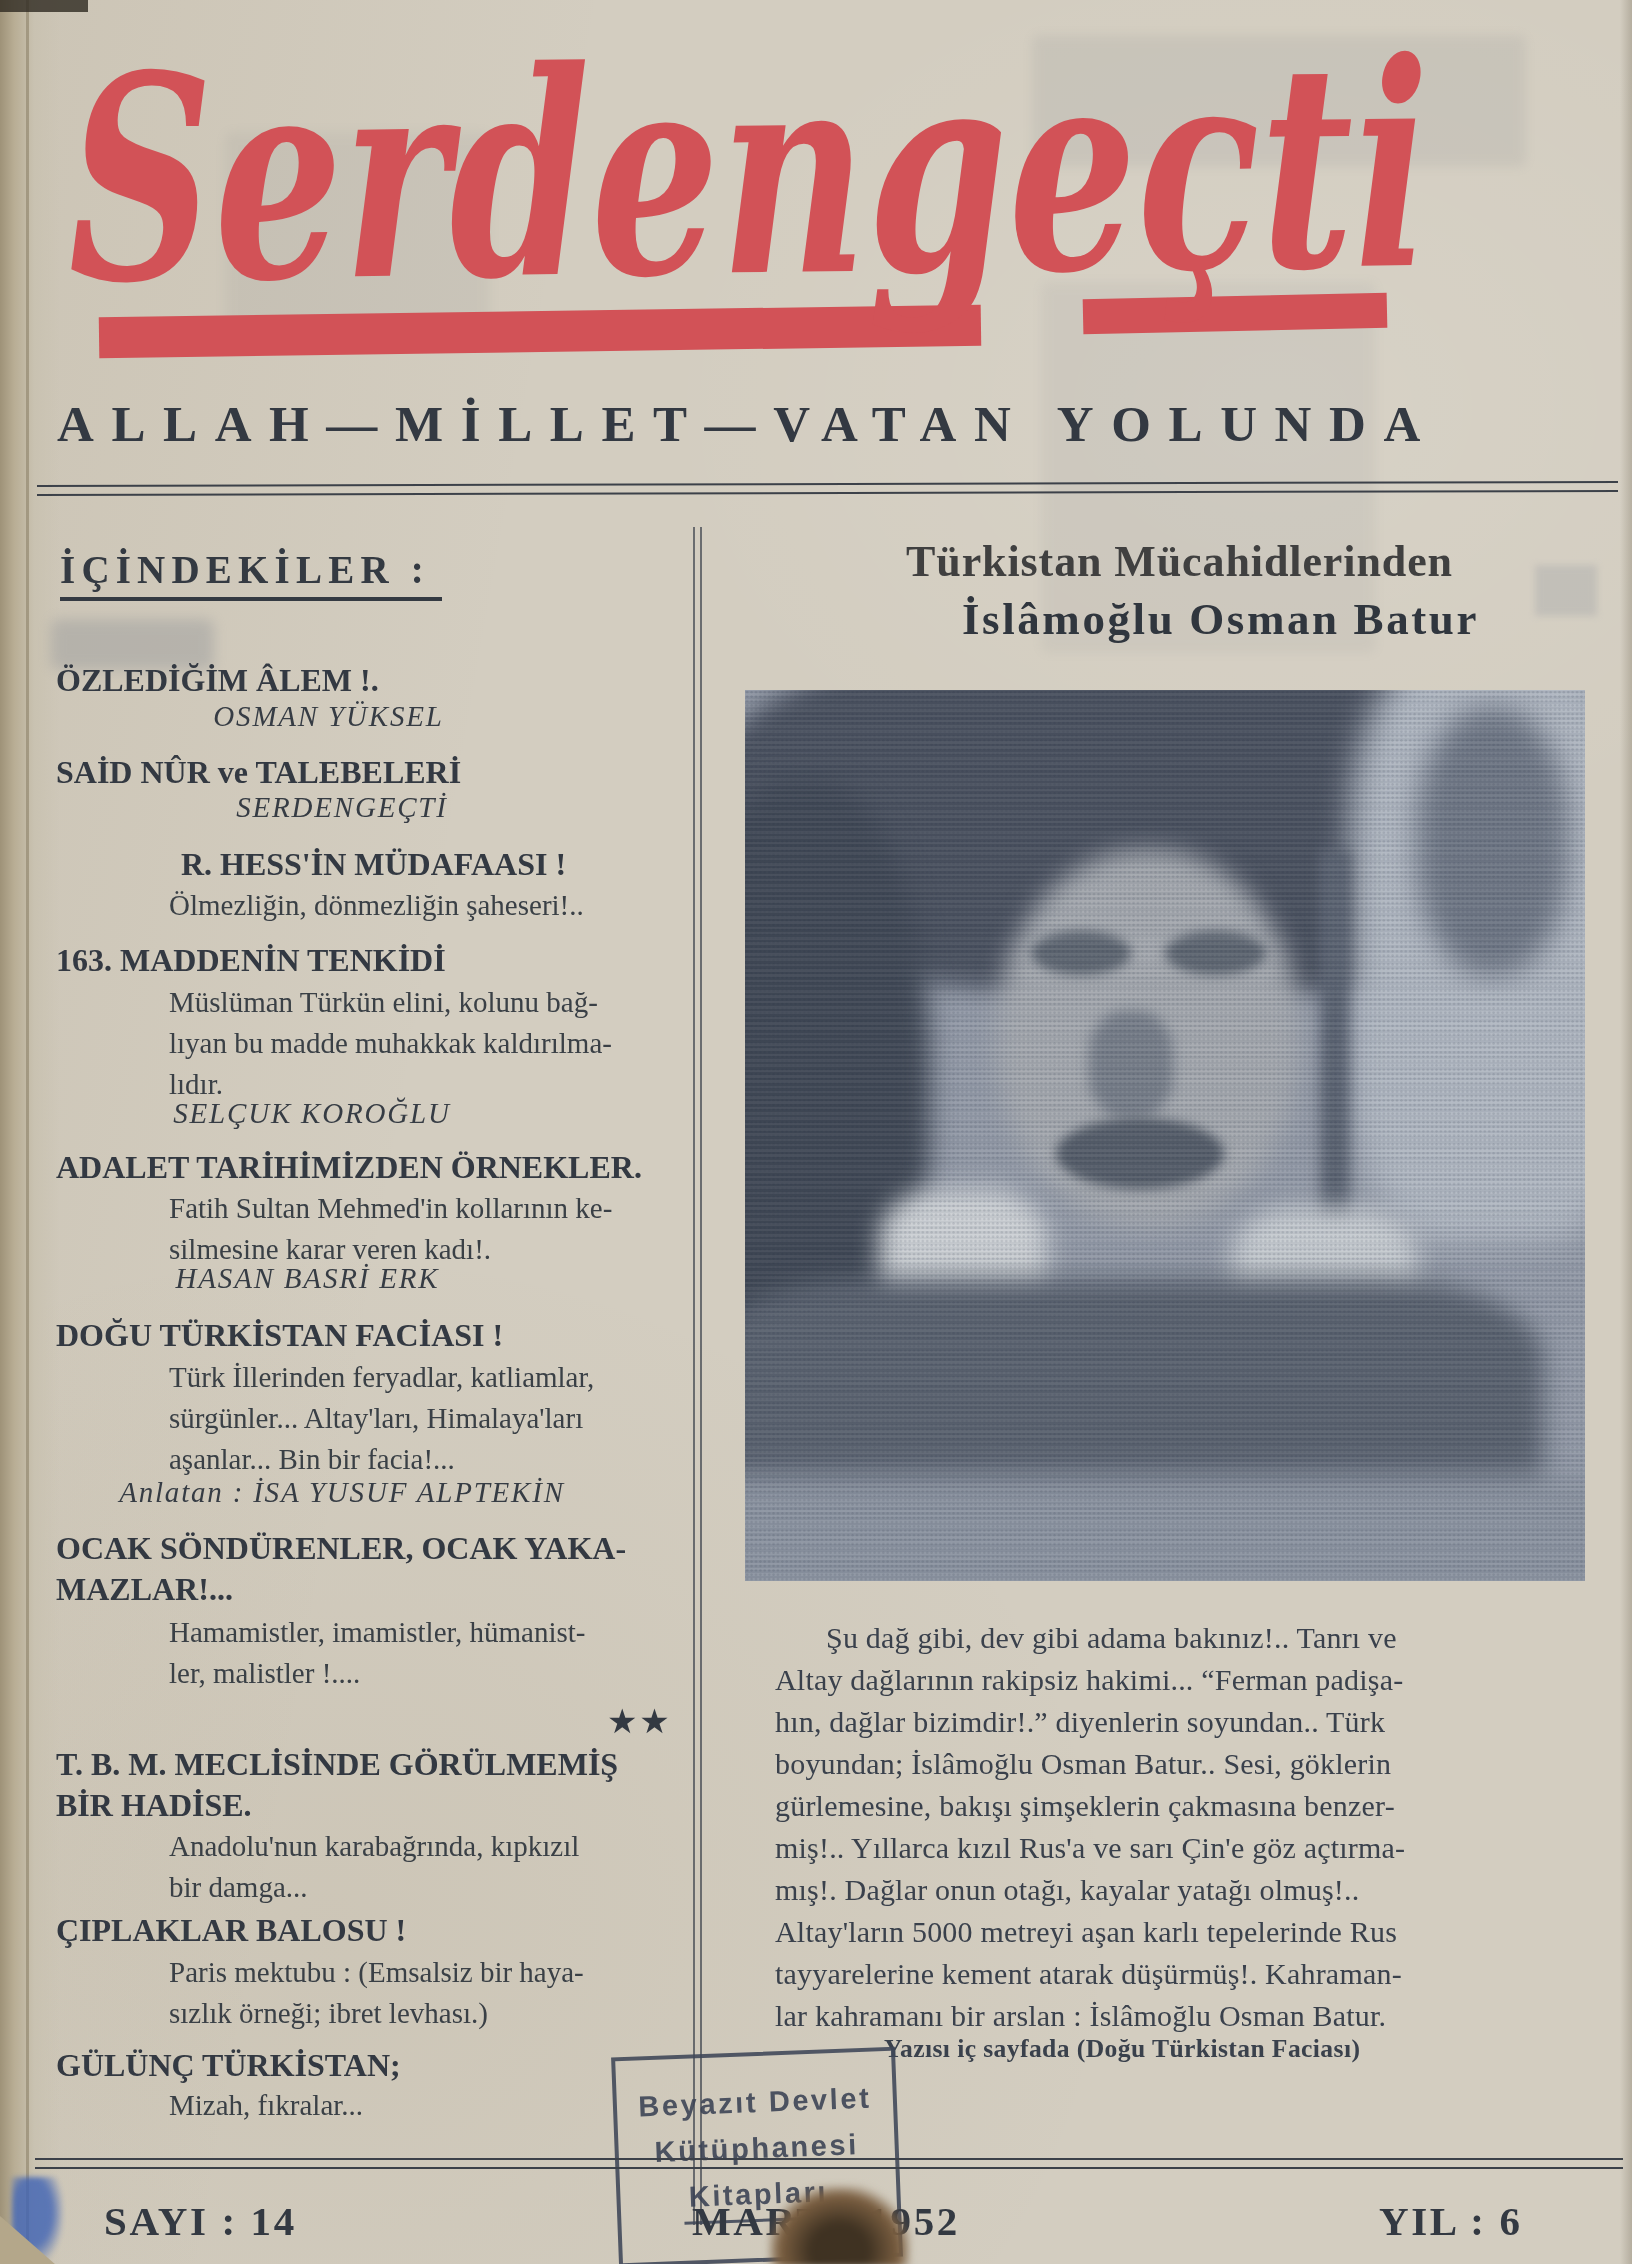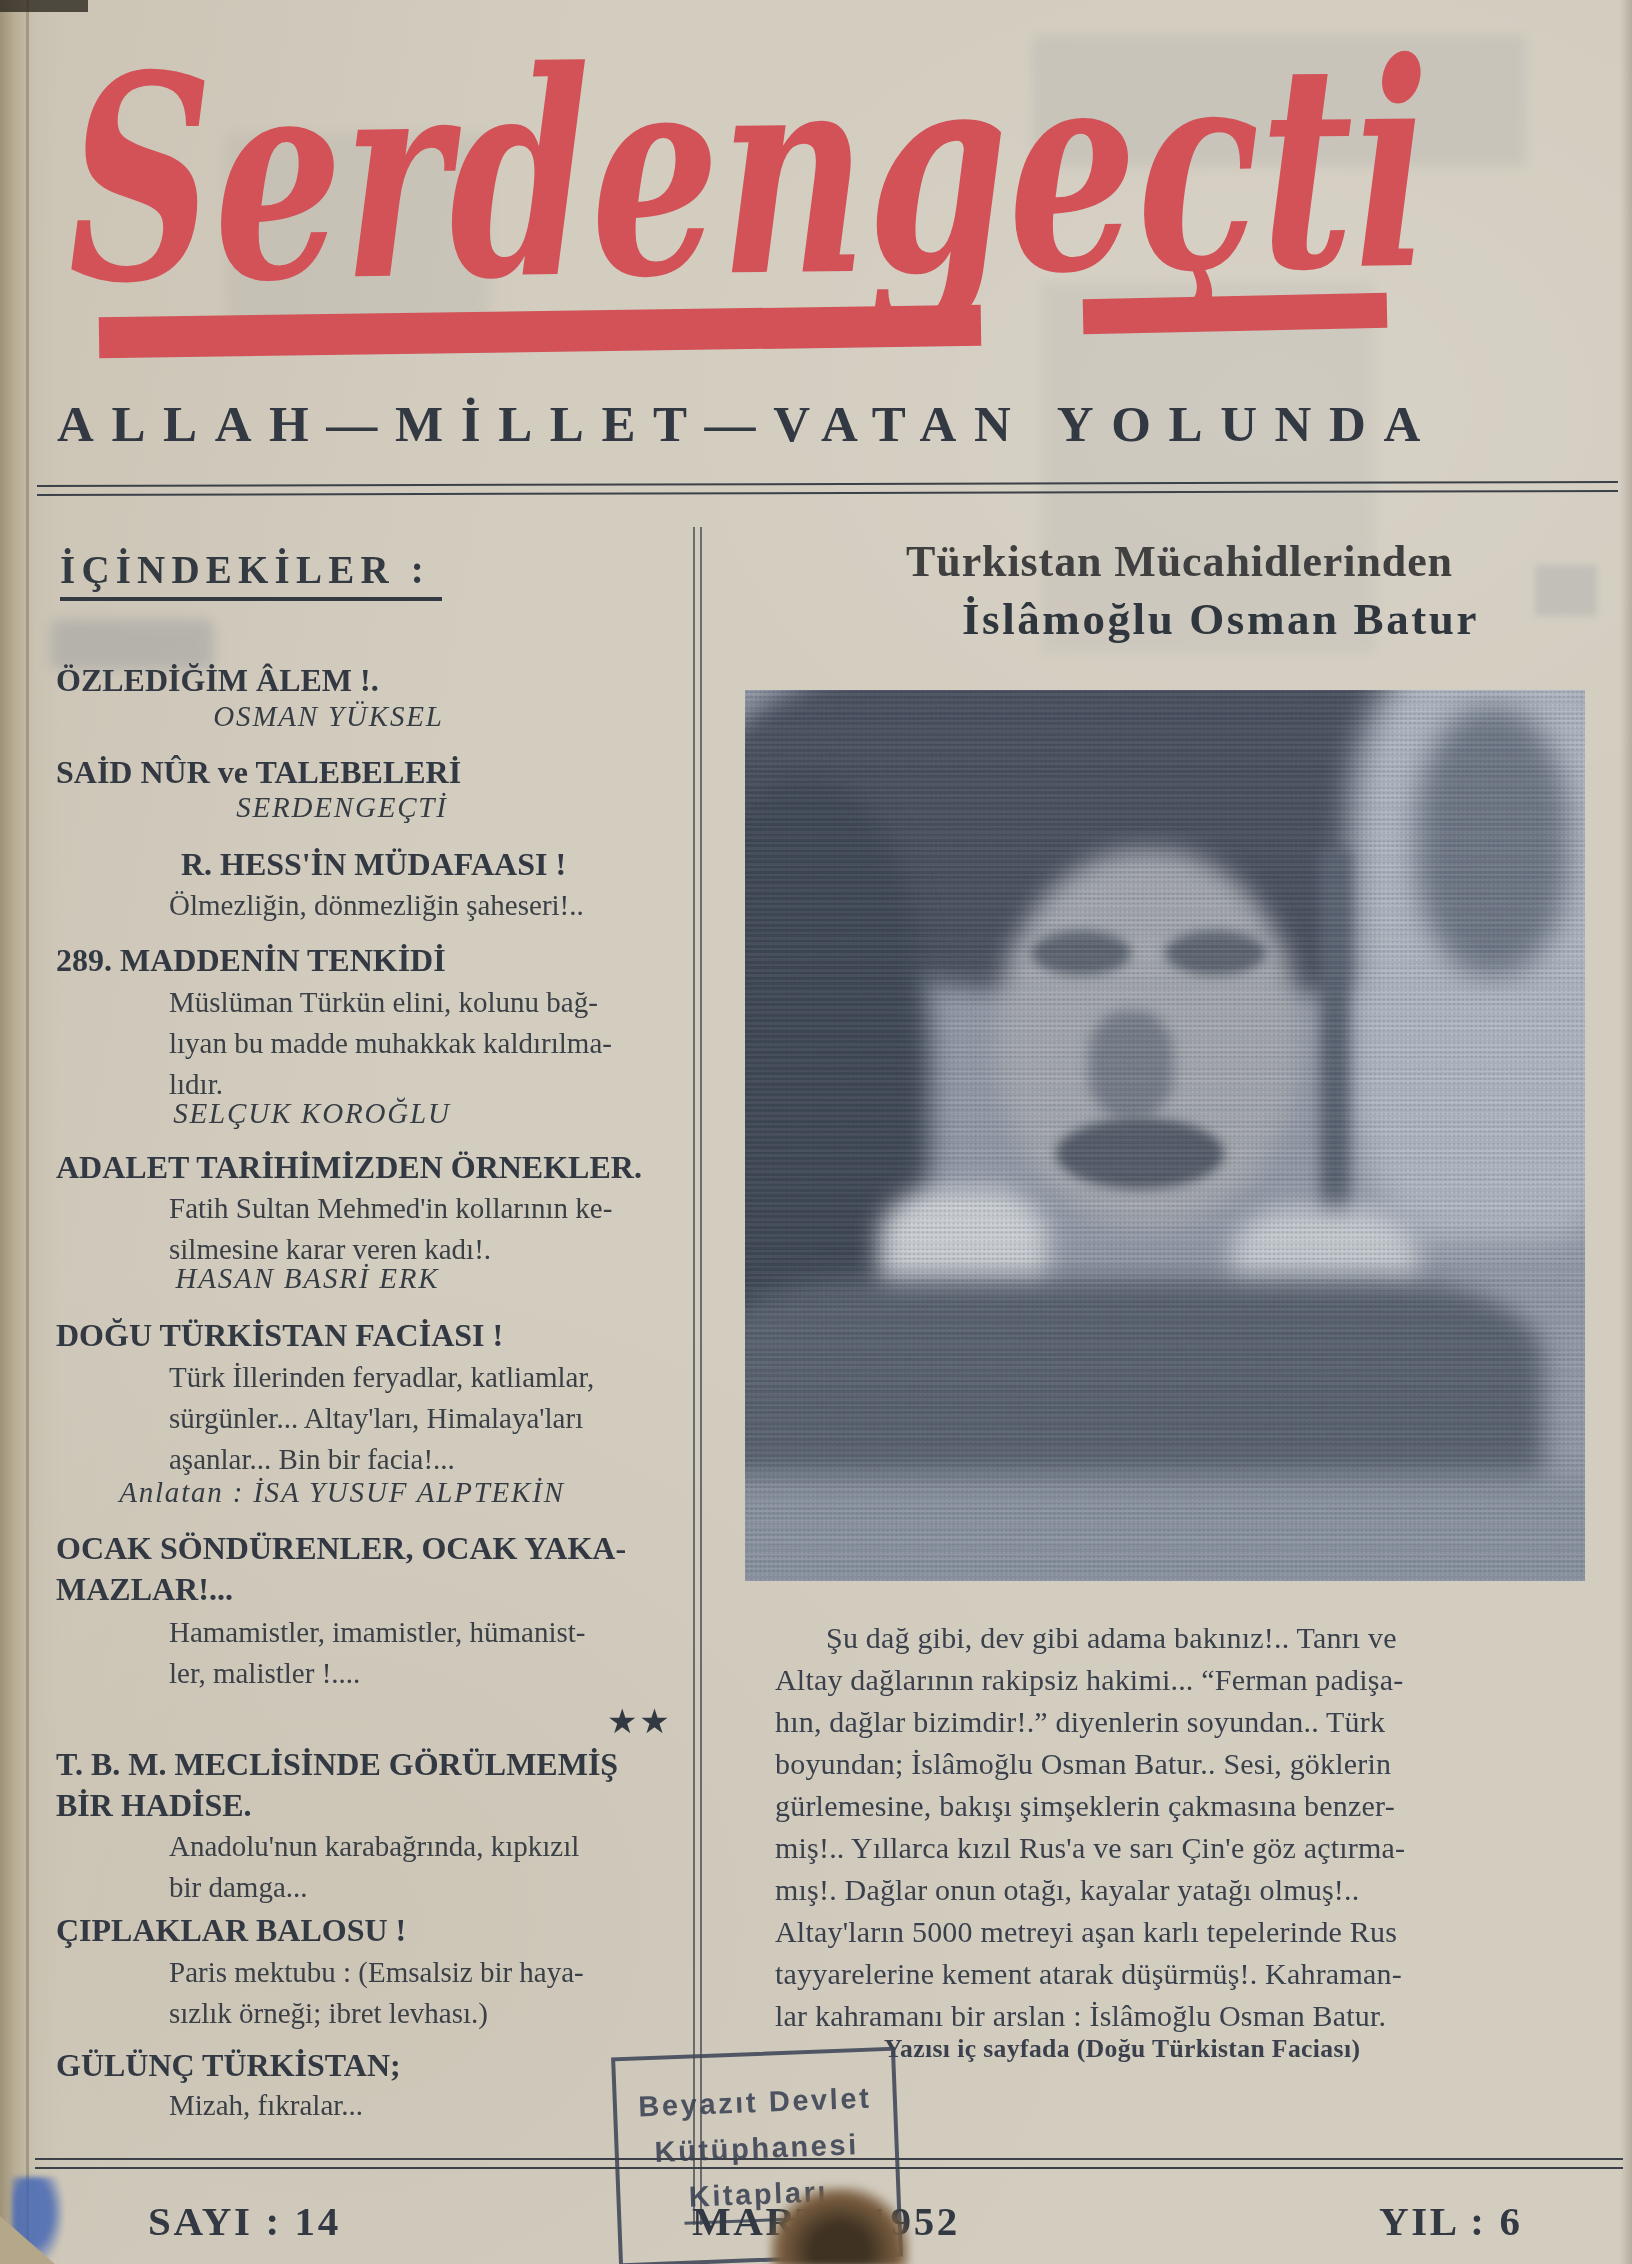--- a/index.html
+++ b/index.html
@@ -62,21 +62,21 @@
   .f-note{left:884px;top:2034px;font-weight:bold;font-size:25.6px;color:#3a414c;letter-spacing:0.4px;}
   
   .stamp{left:615px;top:2052px;width:284px;height:210px;border:4.4px solid #3f4758;
     transform:rotate(-2.2deg);opacity:.88;box-sizing:border-box;
     font-family:"Liberation Sans","DejaVu Sans",sans-serif;color:#3a4254;
     display:flex;flex-direction:column;align-items:center;justify-content:flex-start;padding-top:23px;}
   .stamp .ln{font-size:29px;font-weight:bold;letter-spacing:2.6px;line-height:46px;}
   .stamp .ln3{border-bottom:3.5px solid #3f4758;padding:0 5.3px 1.8px 5.3px;}
   
   .footer-item{top:2197px;font-weight:bold;font-size:41px;letter-spacing:2.6px;color:#333942;}
-  .f-issue{left:104px;margin-left:44px;}
+  .f-issue{left:104px;}
   .f-date{left:692px;}
   .f-year{left:1379px;}
   
   .tear-bottom{left:769px;top:2186px;width:141px;height:81px;
     background:radial-gradient(ellipse at 50% 80%, #3f3222 0 28%, #7b5f41 60%, rgba(123,95,65,0) 75%);
     filter:blur(3.5px);}
   .blue-ink{left:12.4px;top:2177px;width:51px;height:88px;
     background:radial-gradient(ellipse at 40% 40%, #3f63b5 0 45%, rgba(63,99,181,0) 75%);
     filter:blur(2.6px);opacity:.8;}
   .corner-tear{left:0px;top:2216px;width:56px;height:49px;background:#b4a78a;
@@ -111,21 +111,21 @@
 
 <div class="abs t-title" style="top:660px;">ÖZLEDİĞİM ÂLEM !.</div>
 <div class="abs t-author" style="top:700px;">OSMAN YÜKSEL</div>
 
 <div class="abs t-title" style="top:752px;">SAİD NÛR ve TALEBELERİ</div>
 <div class="abs t-author" style="top:791px;width:572px;">SERDENGEÇTİ</div>
 
 <div class="abs t-title" style="top:844px;text-align:center;">R. HESS'İN MÜDAFAASI !</div>
 <div class="abs t-sub" style="top:885px;">Ölmezliğin,  dönmezliğin  şaheseri!..</div>
 
-<div class="abs t-title" style="top:940px;">289. MADDENİN TENKİDİ</div>
+<div class="abs t-title" style="top:940px;">163. MADDENİN TENKİDİ</div>
 <div class="abs t-sub" style="top:982px;">Müslüman Türkün elini, kolunu bağ-
 lıyan bu madde muhakkak kaldırılma-
 lıdır.</div>
 <div class="abs t-author" style="top:1097px;width:512px;">SELÇUK KOROĞLU</div>
 
 <div class="abs t-title" style="top:1147px;">ADALET TARİHİMİZDEN ÖRNEKLER.</div>
 <div class="abs t-sub" style="top:1188px;">Fatih Sultan Mehmed'in kollarının ke-
 silmesine karar veren kadı!.</div>
 <div class="abs t-author" style="top:1262px;width:503px;">HASAN BASRİ ERK</div>
 

